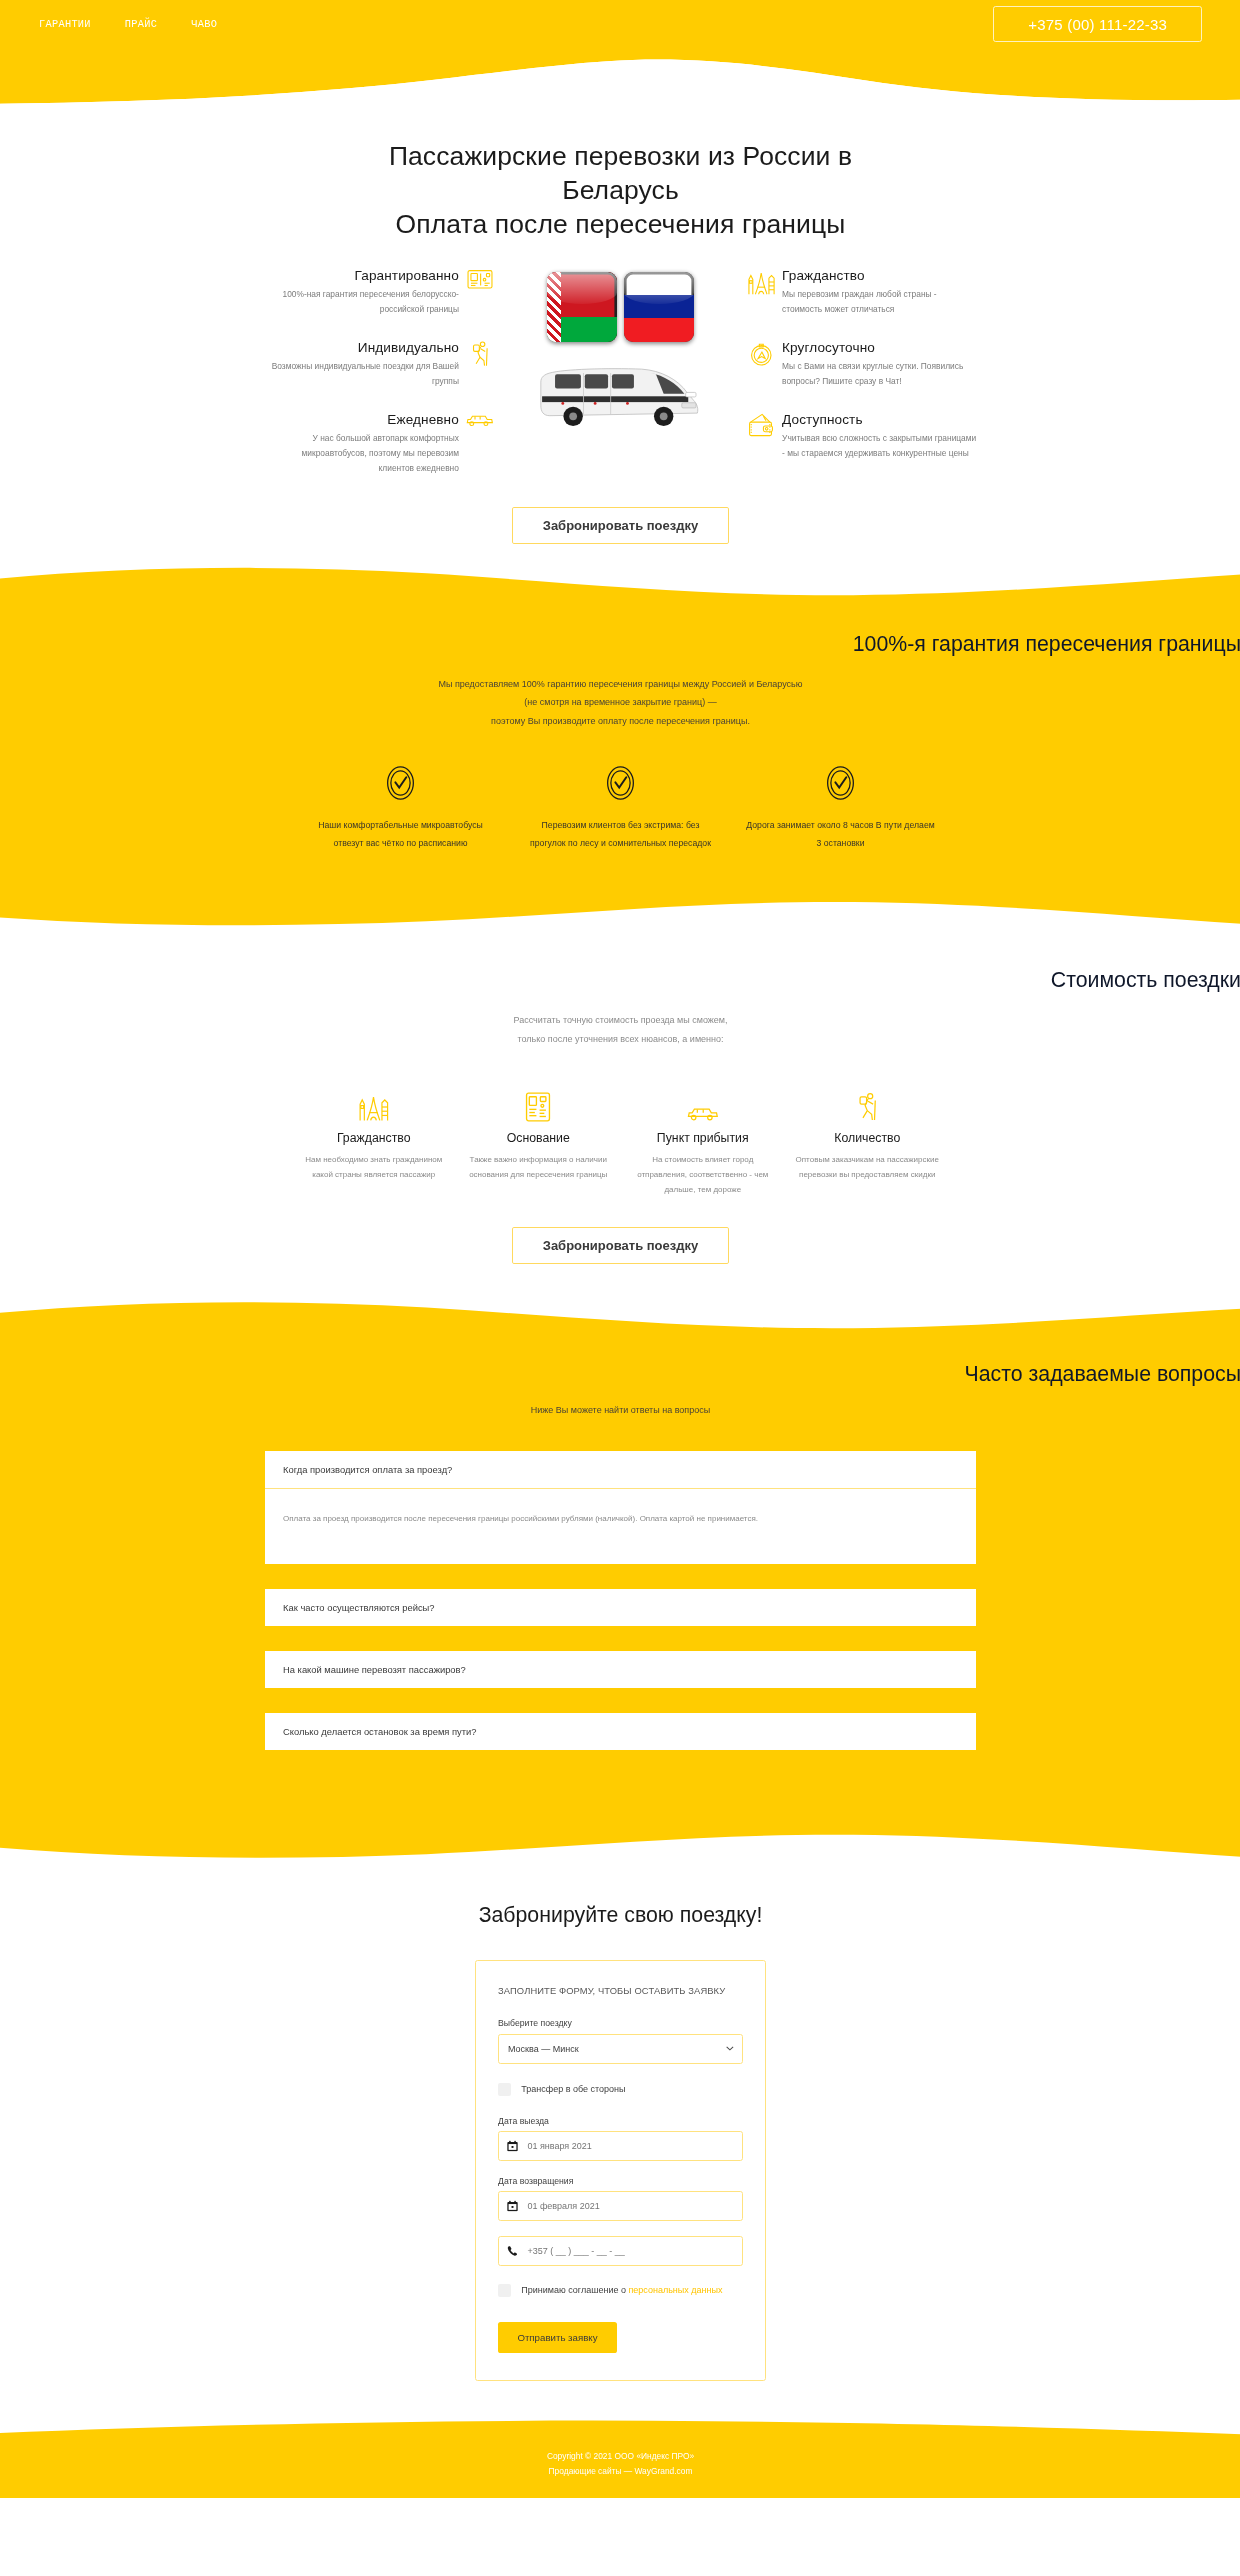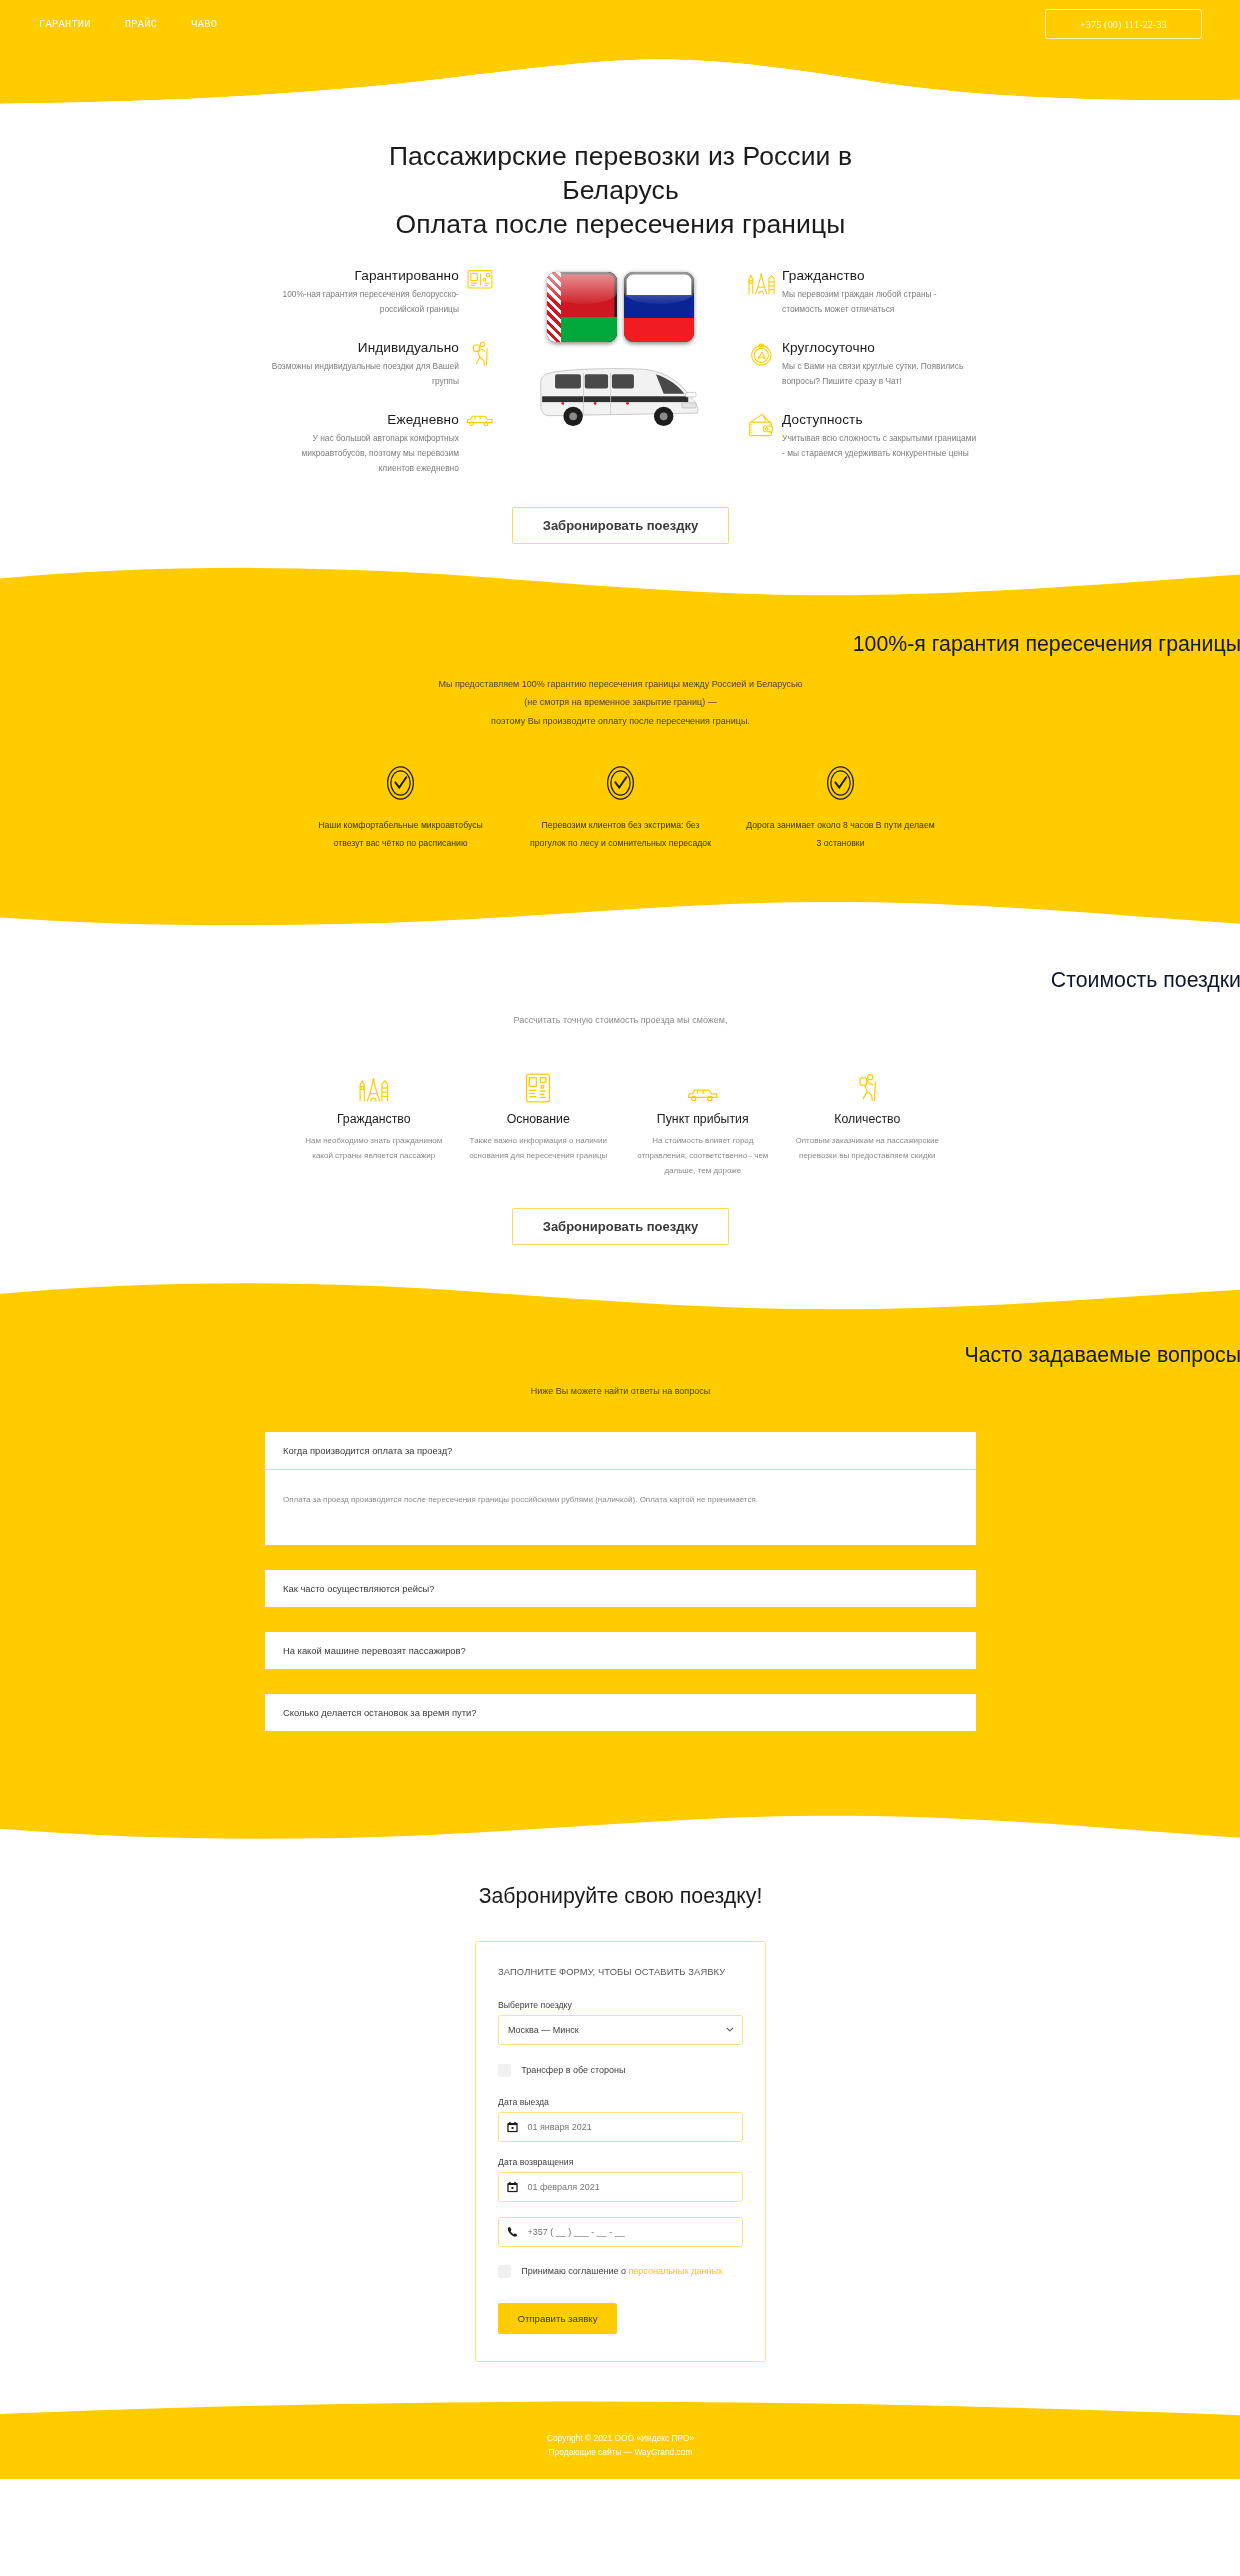--- a/index.html
+++ b/index.html
@@ -45,26 +45,25 @@
     font-weight: 400;
     text-transform: uppercase;
     white-space: nowrap;
   }
   .phone-btn {
     margin-left: auto;
     border: 0.6px solid rgba(255,255,255,.75);
     color: #ffffff;
     border-radius: 2.6px;
     padding: 8.4px 34px;
-    font-size: 10px;
+    font-size: 15px;
     letter-spacing: 0.2px;
     background: transparent;
     white-space: nowrap;
     cursor: pointer;
-    font-family: Liberation Serif, serif;
   }
 
   
   .wave { display: block; width: 1241px; }
 
   
   .hero {
     background: #ffffff;
     padding-top: 2.6px;
     padding-bottom: 19.4px;
@@ -560,20 +559,21 @@
   <svg class="wave" viewBox="0 0 1920 78" preserveAspectRatio="none" style="height:50px;">
     <rect x="0" y="0" width="1920" height="78" fill="#ffcc00"></rect>
     <path d="M0,60 C200,74 420,76 660,66 C880,56 1080,34 1320,36 C1540,38 1740,58 1920,70 L1920,78 L0,78 Z" fill="#ffffff"></path>
     <path d="M0,62 C200,76 420,78 660,68 C880,58 1080,36 1320,38 C1540,40 1740,60 1920,72 L1920,78 L0,78 Z" fill="#ffffff"></path>
   </svg>
 
   <section class="white-sec">
     <h2 class="sec-title">Стоимость поездки</h2>
     <div class="sec-sub dark">
       <div>Рассчитать точную стоимость проезда мы сможем,</div>
+      <div>только после уточнения всех нюансов, а именно:</div>
     </div>
 
     <div class="four">
       <div class="cell">
         <div class="ico">
           <svg width="31" height="30" viewBox="0 0 44 40" fill="none" stroke="#ffcc00" stroke-width="1.7">
             <path d="M3 39 L3 16 L6 10 L9 16 L9 39"></path>
               <rect x="4" y="18" width="4" height="4"></rect>
             <path d="M13 39 C17 28 20 20 22 6 C24 20 27 28 31 39"></path>
               <line x1="16" y1="28" x2="28" y2="28"></line>

